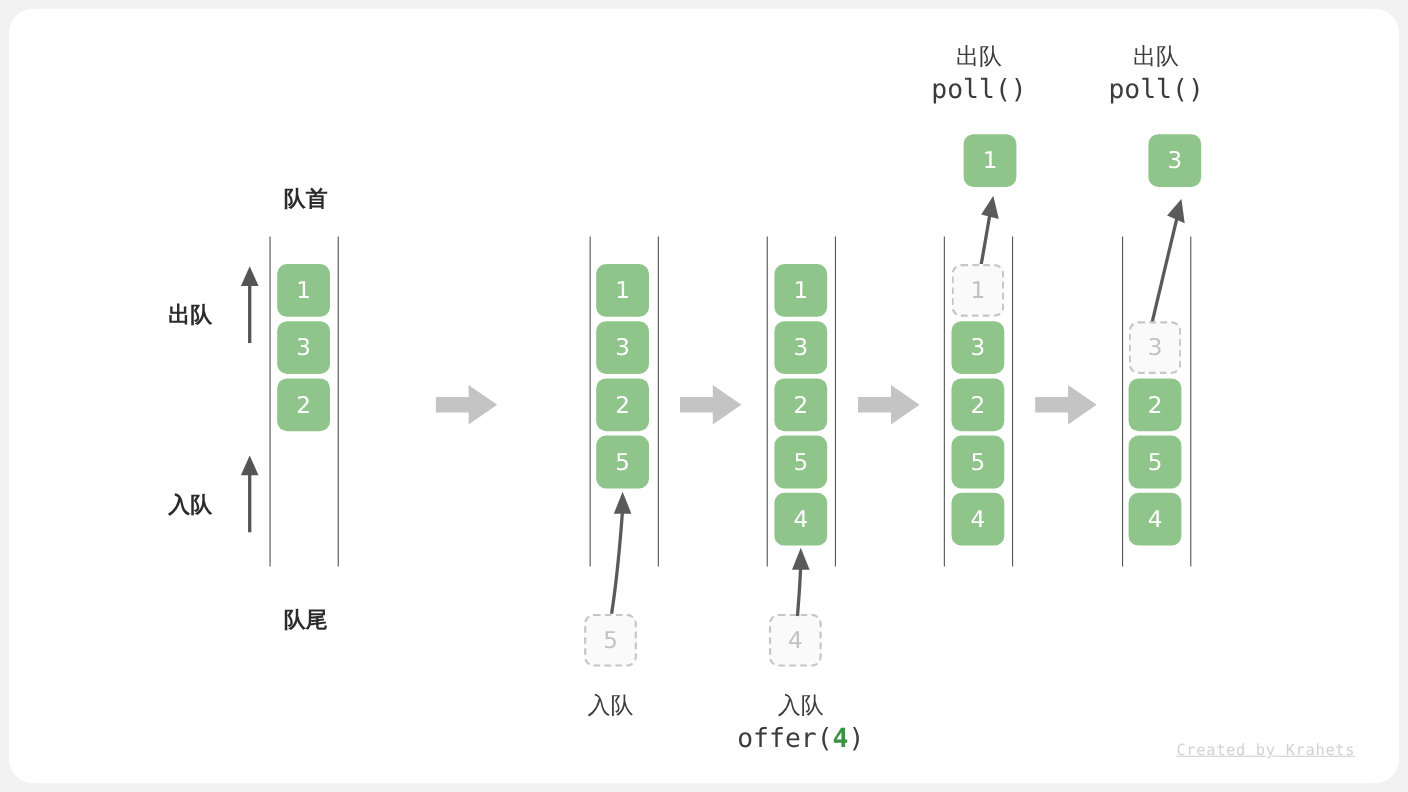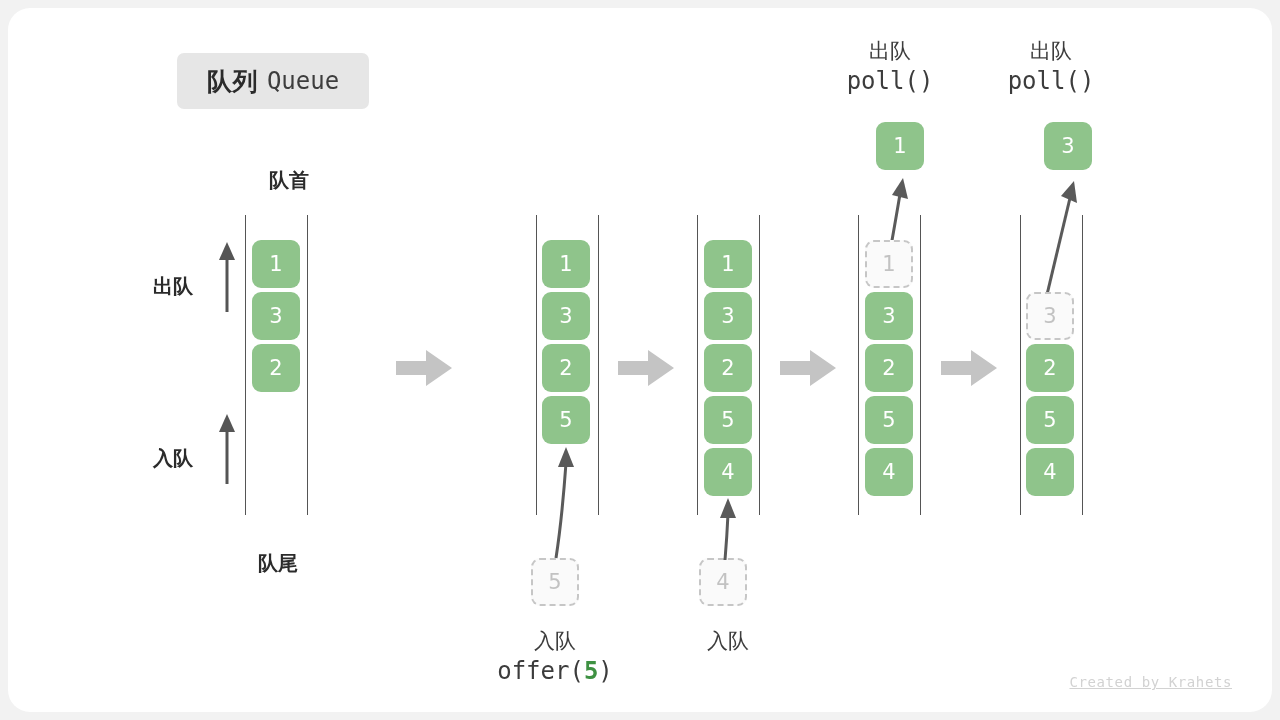--- a/index.html
+++ b/index.html
@@ -126,26 +126,22 @@
     letter-spacing: 0.6px;
     text-decoration: underline;
   }
 </style>
 </head>
 <body>
 
 <div id="canvas">
   <div class="card">
 
-    <div class="title-badge">
-      <span class="title-cn">队列</span>
-      <span class="title-en">Queue</span>
-    </div>
-
-    <div class="cn-label" style="left:239px; top:159px; width:62px; text-align:right;">队首</div>
+
+    <div class="cn-label" style="left:239px; top:159px; width:62px; text-align:center;">队首</div>
     <div class="cn-label" style="left:239px; top:542px; width:62px; text-align:center;">队尾</div>
 
     <div class="cn-label" style="left:145px; top:265px;">出队</div>
     <div class="cn-label" style="left:145px; top:437px;">入队</div>
 
     <svg class="updir" style="left:208px; top:232px;" width="22" height="72" viewBox="0 0 22 72">
       <line x1="11" y1="72" x2="11" y2="16" stroke="#555555" stroke-width="3"></line>
       <polygon points="11,2 19,20 3,20" fill="#555555"></polygon>
     </svg>
     <svg class="updir" style="left:208px; top:404px;" width="22" height="72" viewBox="0 0 22 72">
@@ -173,21 +169,20 @@
       <div class="cell" style="left:534px; top:336px;">2</div>
       <div class="cell" style="left:534px; top:388px;">5</div>
       <div class="cell ghost" style="left:523px; top:550px;">5</div>
       <svg class="curve" style="left:520px; top:425px;" width="80" height="130" viewBox="0 0 80 130">
         <path d="M 28 125 Q 34 86 38 30" stroke="#5a5a5a" stroke-width="3" fill="none"></path>
         <polygon points="38,14 46,34 30,34" fill="#5a5a5a"></polygon>
       </svg>
     </div>
     <div class="op-label" style="left:467px; top:620px; width:160px;">
       <span class="op-cn">入队</span>
-      <span class="op-code"><span>offer(</span><span class="arg">5</span><span>)</span></span>
     </div>
 
     <svg class="step-arrow" style="left:610px; top:340px;" viewBox="0 0 56 40">
       <polygon points="0,13 30,13 30,2 56,20 30,38 30,27 0,27" fill="#c4c4c4"></polygon>
     </svg>
 
     <div class="panel" style="left:0; top:0;">
       <div class="rail" style="left:689px; top:207px; height:300px;"></div>
       <div class="rail" style="left:751px; top:207px; height:300px;"></div>
       <div class="cell" style="left:696px; top:232px;">1</div>
@@ -196,20 +191,21 @@
       <div class="cell" style="left:696px; top:388px;">5</div>
       <div class="cell" style="left:696px; top:440px;">4</div>
       <div class="cell ghost" style="left:691px; top:550px;">4</div>
       <svg class="curve" style="left:690px; top:478px;" width="70" height="80" viewBox="0 0 70 80">
         <path d="M 27 74 Q 29 50 30 28" stroke="#5a5a5a" stroke-width="3" fill="none"></path>
         <polygon points="30,12 38,32 22,32" fill="#5a5a5a"></polygon>
       </svg>
     </div>
     <div class="op-label" style="left:640px; top:620px; width:160px;">
       <span class="op-cn">入队</span>
+      <span class="op-code"><span>offer(</span><span class="arg">4</span><span>)</span></span>
     </div>
 
     <svg class="step-arrow" style="left:772px; top:340px;" viewBox="0 0 56 40">
       <polygon points="0,13 30,13 30,2 56,20 30,38 30,27 0,27" fill="#c4c4c4"></polygon>
     </svg>
 
     <div class="op-label" style="left:812px; top:30px; width:140px;">
       <span class="op-cn">出队</span>
       <span class="op-code">poll()</span>
     </div>

